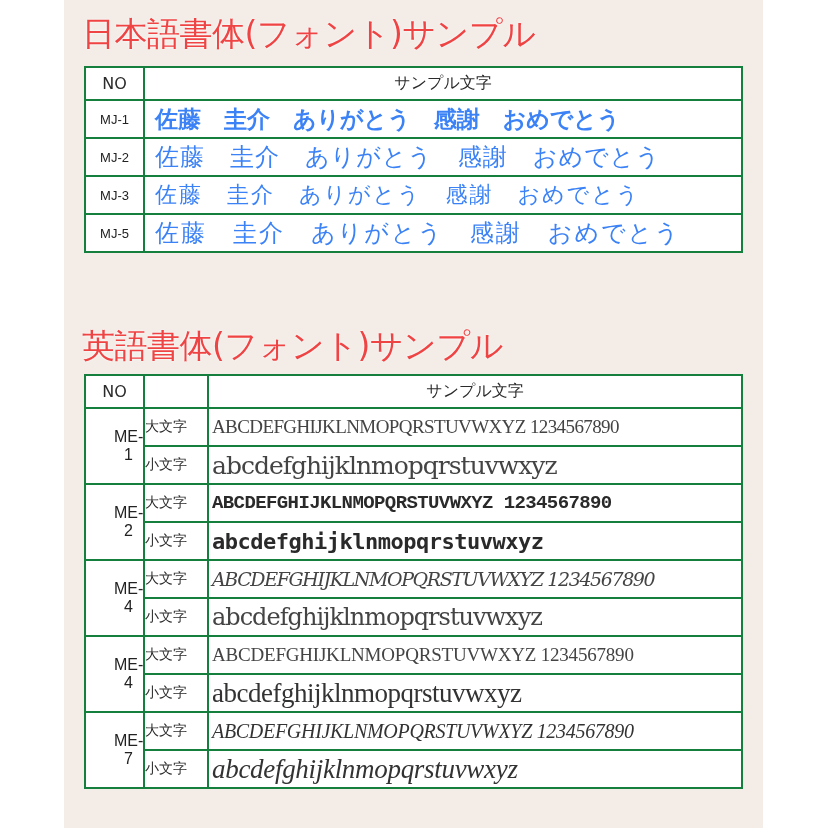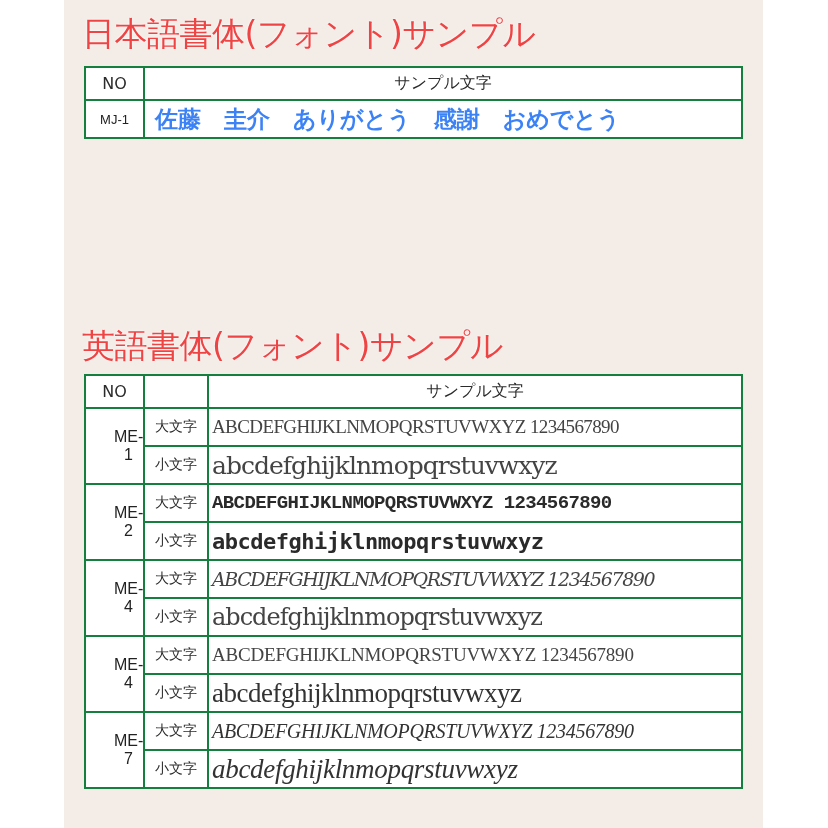--- a/index.html
+++ b/index.html
@@ -24,21 +24,21 @@
     .code.me { font-size: 16px; padding-left: 28px; }
     .jp-row td { height: 36px; }
     .jp-sample { padding-left: 10px !important; white-space: nowrap; overflow: hidden; color: #3b82f6; }
     .f1 { font-size: 23px; font-weight: bold; font-family: "DejaVu Sans", sans-serif; letter-spacing: 0px; word-spacing: 6px; }
     .f2 { font-size: 24px; font-family: "DejaVu Sans", sans-serif; letter-spacing: 1px; word-spacing: 14px; }
     .f3 { font-size: 22px; font-family: "DejaVu Serif", serif; letter-spacing: 2px; word-spacing: 18px; }
     .f4 { font-size: 25px; font-family: "DejaVu Sans", sans-serif; font-weight: 300; letter-spacing: 0px; word-spacing: 14px; }
     .f5 { font-size: 24px; font-family: "DejaVu Sans", sans-serif; letter-spacing: 2px; word-spacing: 6px; }
 
     .en-row td { height: 36px; }
-    .case { text-align: center; font-size: 14px; font-family: "DejaVu Sans", sans-serif; }
+    .case { text-align: left; font-size: 14px; font-family: "DejaVu Sans", sans-serif; }
     .en-sample { padding-left: 3px !important; white-space: nowrap; overflow: hidden; color: #2a2a2a; }
     .e1u { font-size: 19px; font-family: "Liberation Serif", serif; letter-spacing: -0.6px; color: #444; }
     .e1l { font-size: 25px; font-family: "DejaVu Serif", serif; letter-spacing: -1px; color: #444; }
     .e2u { font-size: 19px; font-family: "Liberation Mono", monospace; font-weight: bold; letter-spacing: -0.6px; }
     .e2l { font-size: 22px; font-family: "DejaVu Sans Mono", monospace; font-weight: bold; letter-spacing: -0.5px; }
     .e3u { font-size: 19px; font-family: "DejaVu Serif", serif; font-style: italic; letter-spacing: -1.4px; color: #444; }
     .e3l { font-size: 24px; font-family: "DejaVu Serif", serif; letter-spacing: -1px; color: #444; }
     .e4u { font-size: 19px; font-family: "Liberation Serif", serif; letter-spacing: -0.2px; color: #444; }
     .e4l { font-size: 27px; font-family: "Liberation Serif", serif; letter-spacing: -0.5px; color: #333; }
     .e5u { font-size: 20px; font-family: "Liberation Serif", serif; font-style: italic; letter-spacing: -0.3px; color: #333; }
@@ -57,20 +57,32 @@
       <col>
     </colgroup>
   <tbody>
       <tr>
     <th class="hdr no">NO</th>
     <th class="hdr sample">サンプル文字</th>
   </tr>
   <tr class="jp-row">
     <td class="code">MJ-1</td>
     <td class="jp-sample f1">佐藤　圭介　ありがとう　感謝　おめでとう</td>
+  </tr>
+  <tr class="jp-row">
+    <td class="code">MJ-2</td>
+    <td class="jp-sample f2">佐藤　圭介　ありがとう　感謝　おめでとう</td>
+  </tr>
+  <tr class="jp-row">
+    <td class="code">MJ-3</td>
+    <td class="jp-sample f3">佐藤　圭介　ありがとう　感謝　おめでとう</td>
+  </tr>
+  <tr class="jp-row">
+    <td class="code">MJ-5</td>
+    <td class="jp-sample f5">佐藤　圭介　ありがとう　感謝　おめでとう</td>
   </tr>
 </tbody>
   </table>
 
 <div id="title-en" class="section-title">英語書体(フォント)サンプル</div>
 
 <table id="table-en">
   <colgroup>
       <col style="width:59px">
       <col style="width:64px">

